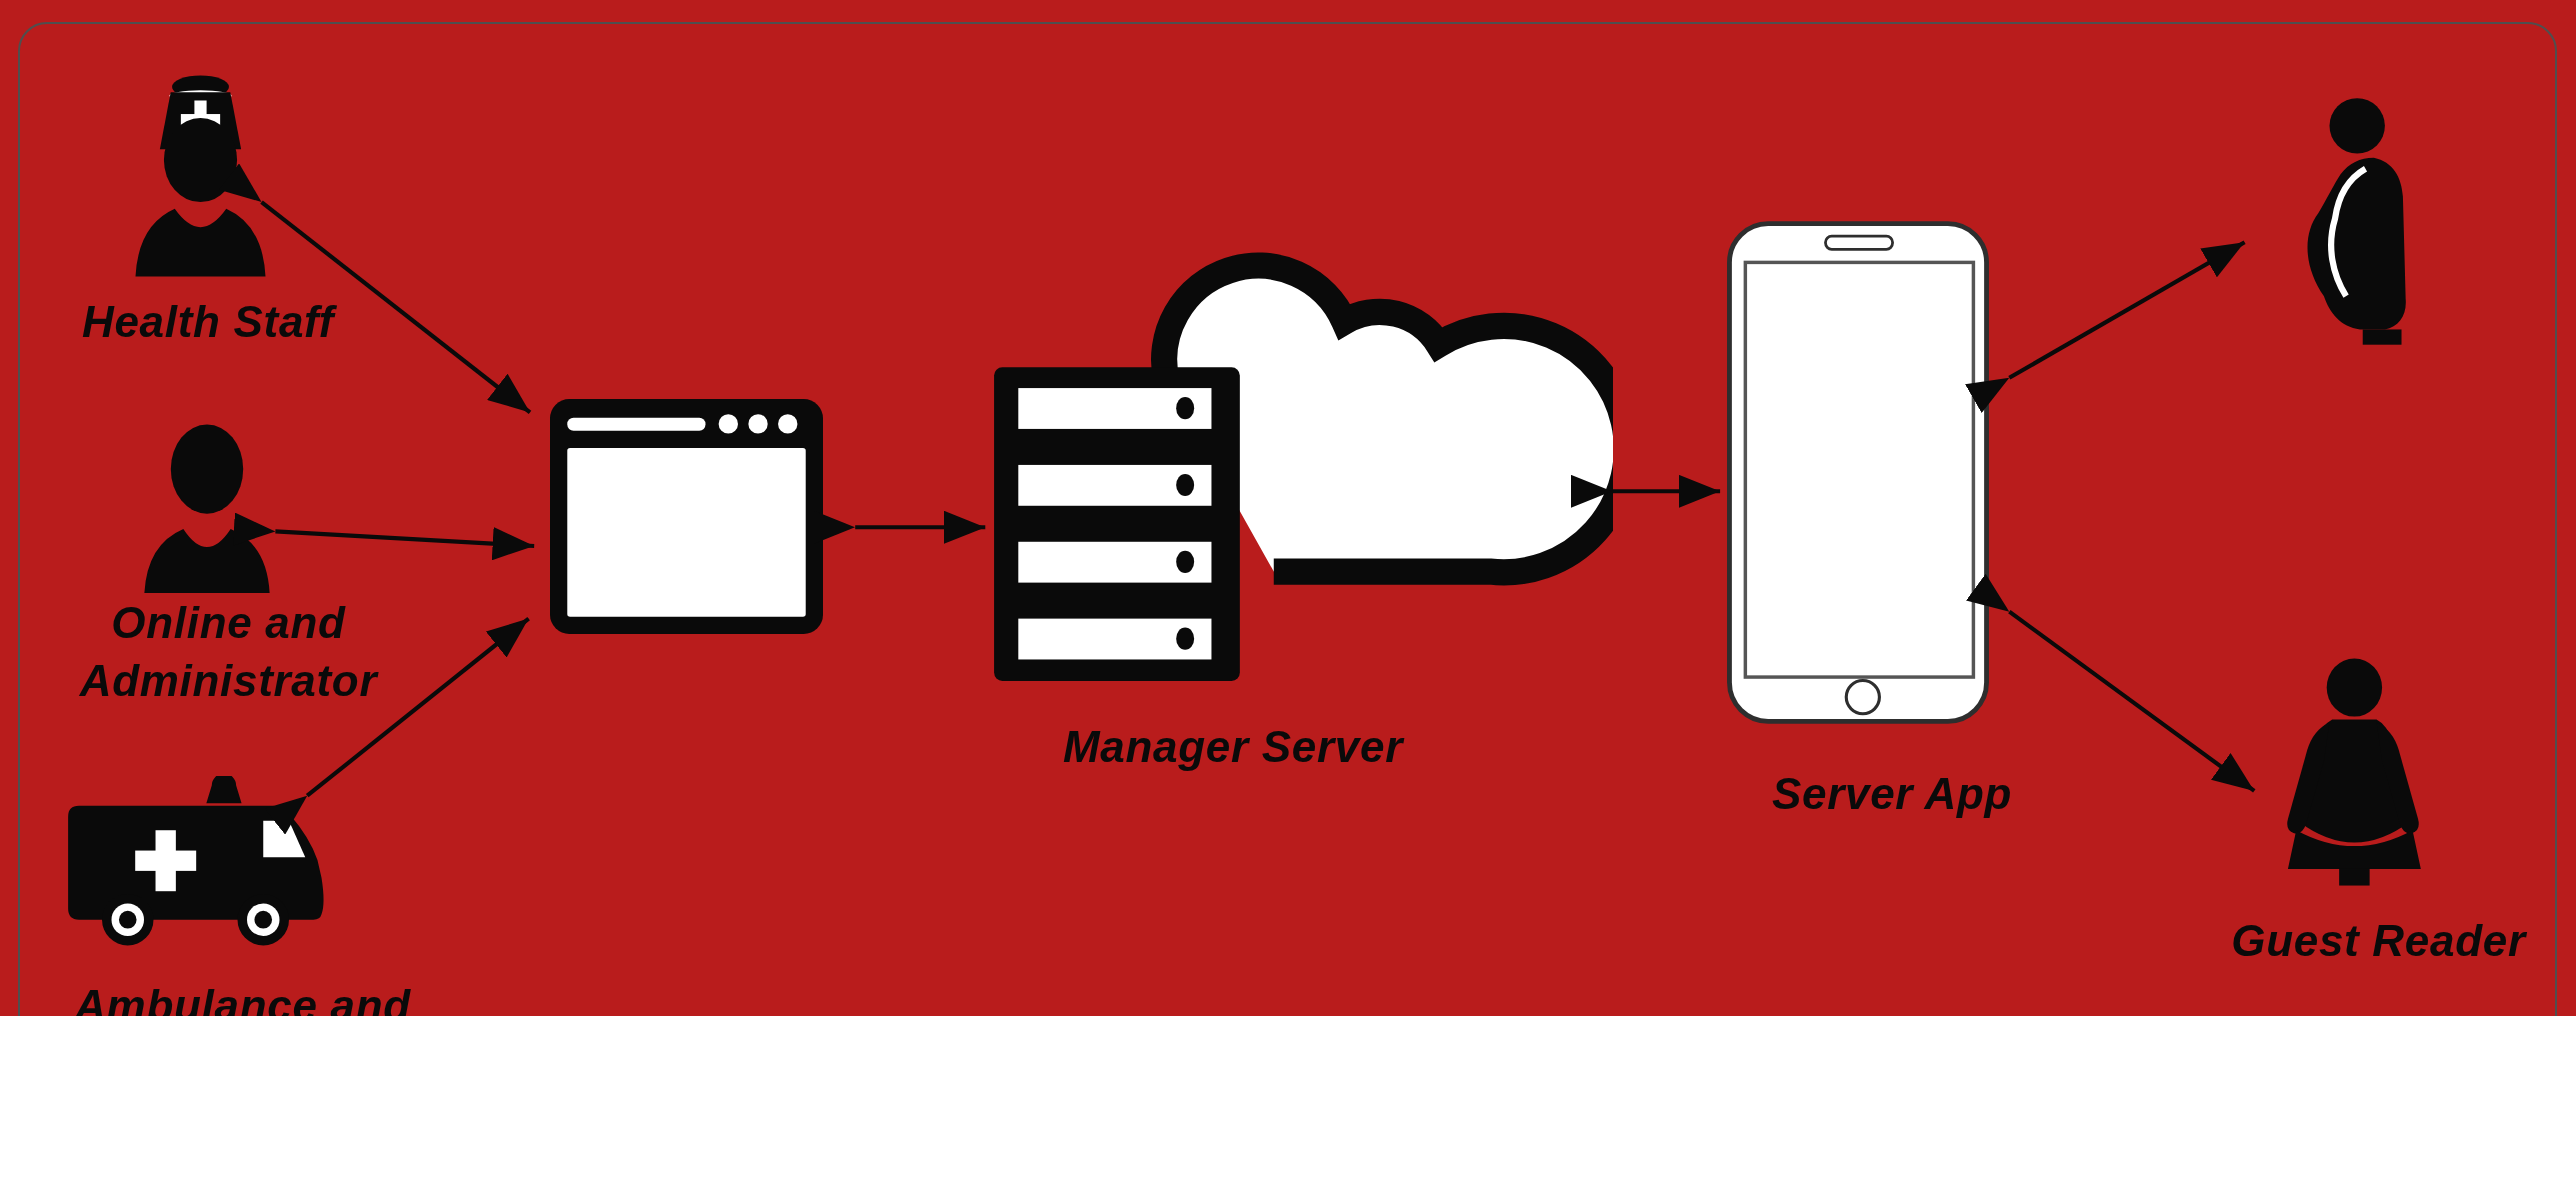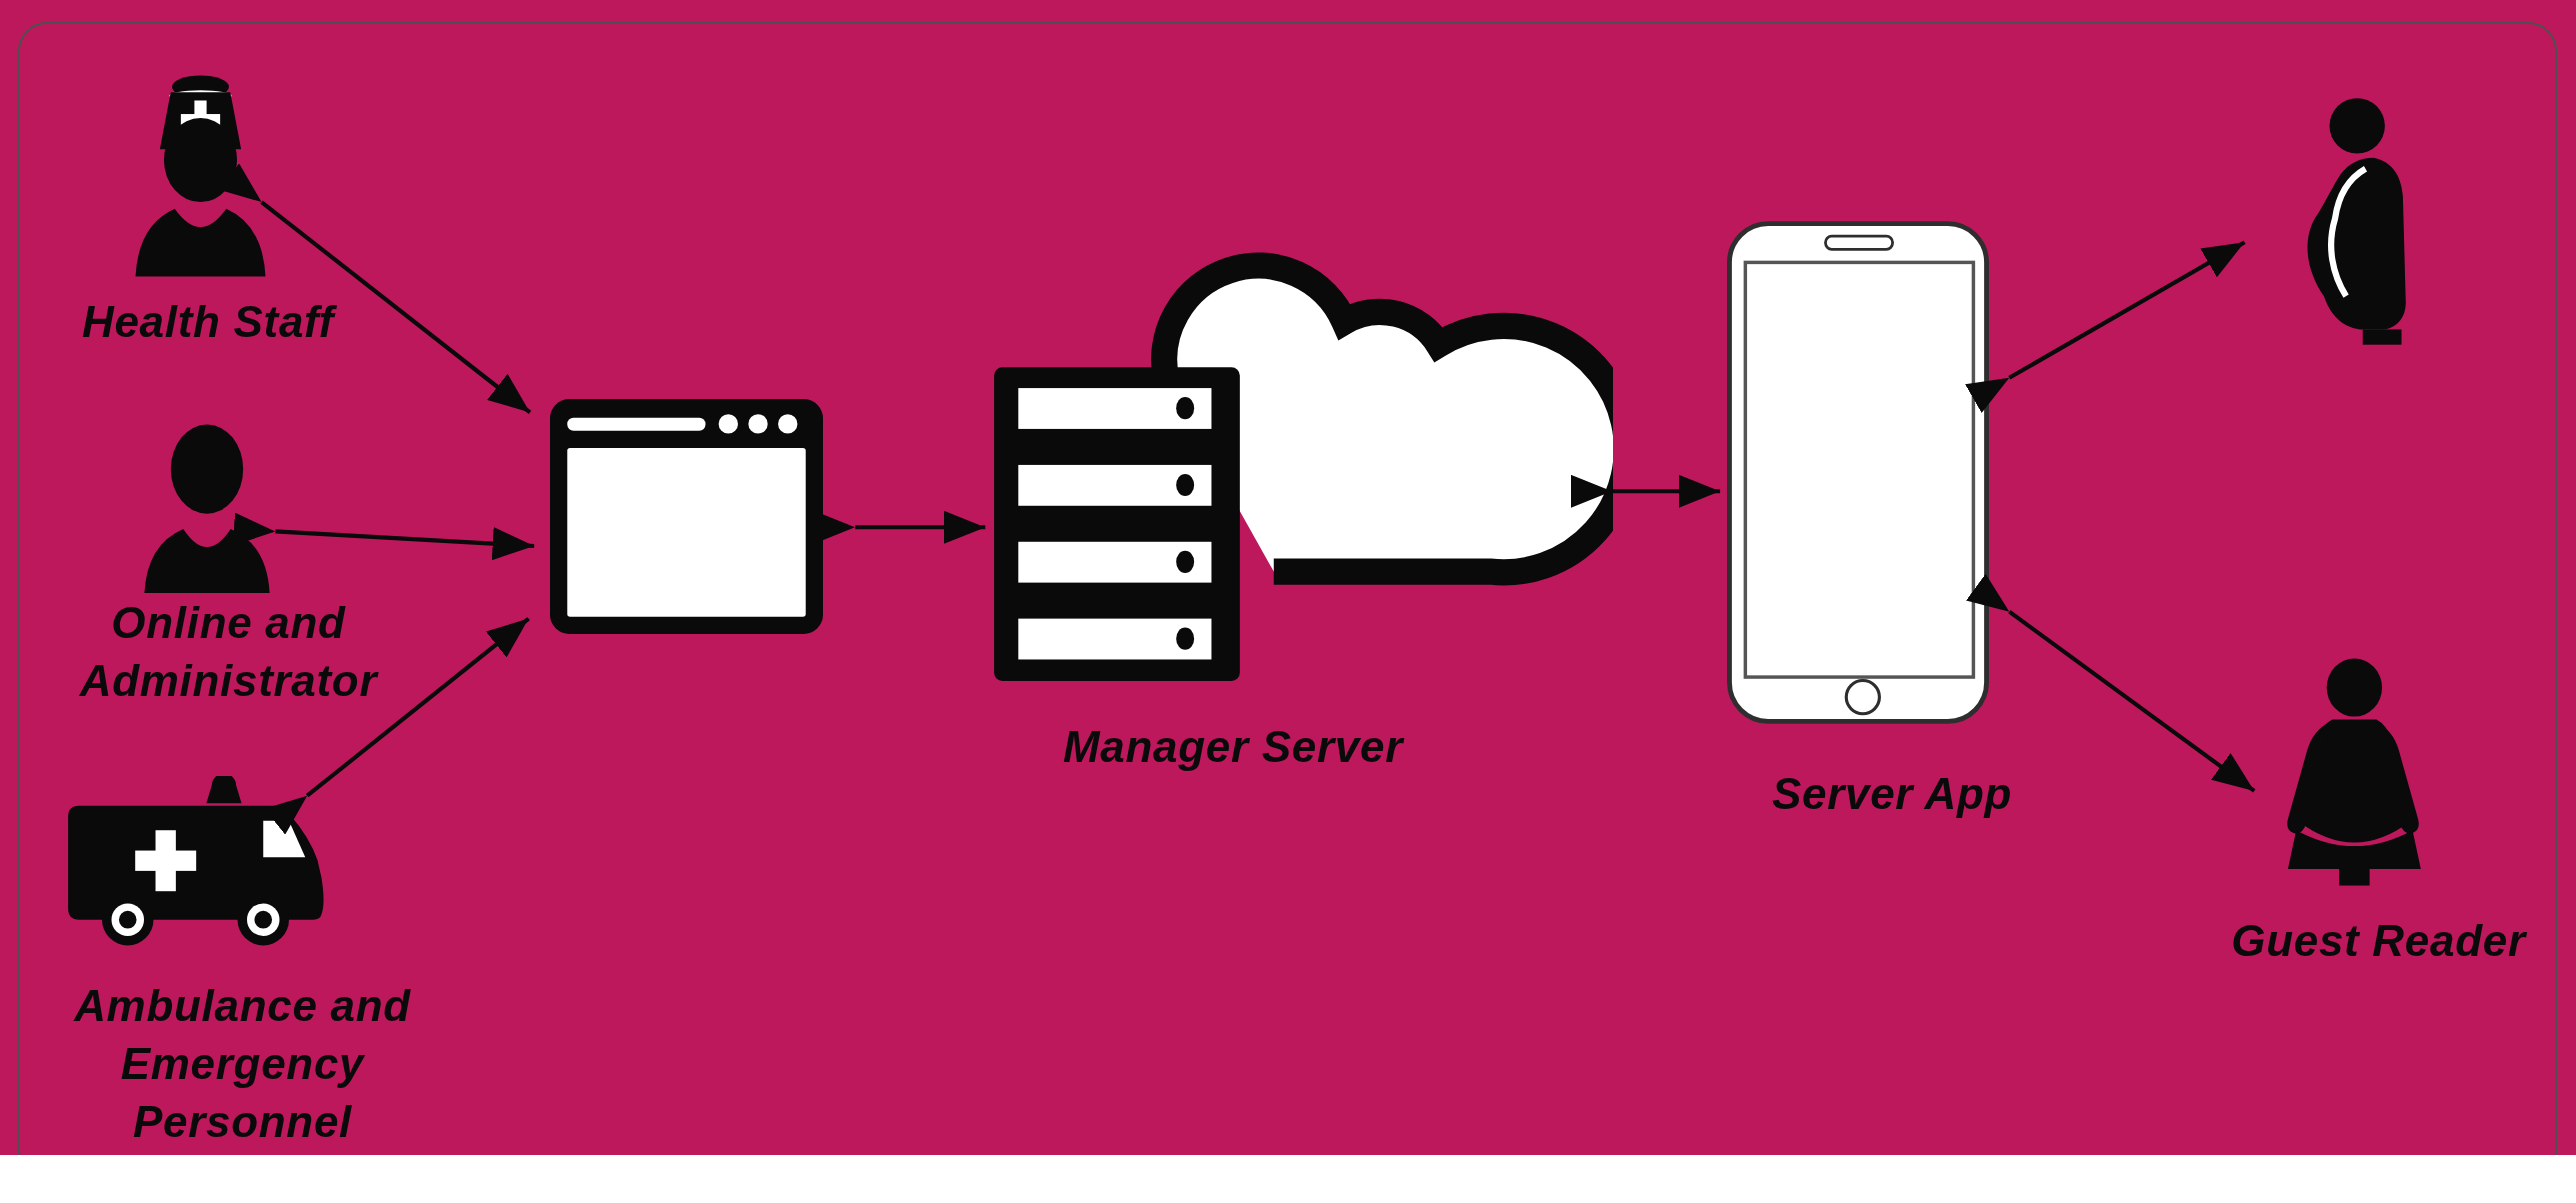--- a/index.html
+++ b/index.html
@@ -1,16 +1,16 @@
 <!DOCTYPE html>
 <html style="font-size:11px"><head>
 <meta charset="utf-8">
 <style>
   html,body{margin:0;padding:0;background:#ffffff;}
-  #canvas{position:relative;width:2576px;height:1155px;background:#be185d;overflow:hidden;
+  #canvas{position:relative;width:2576px;height:1016px;background:#b91c1c;overflow:hidden;
           font-family:"Liberation Sans",sans-serif;text-decoration:underline;}
   .frame{position:absolute;left:18px;top:22px;width:2535px;height:1153px;
          border:2.8px solid #4f4f4f;border-radius:29px;}
   .label{position:absolute;font:italic 700 44px/1.32 "Liberation Sans",sans-serif;
          color:#0a0a0a;text-align:center;white-space:pre-line;letter-spacing:0.7px;}
   .icon{position:absolute;}
   svg{display:block;}
 </style>
 </head>
 <body>

